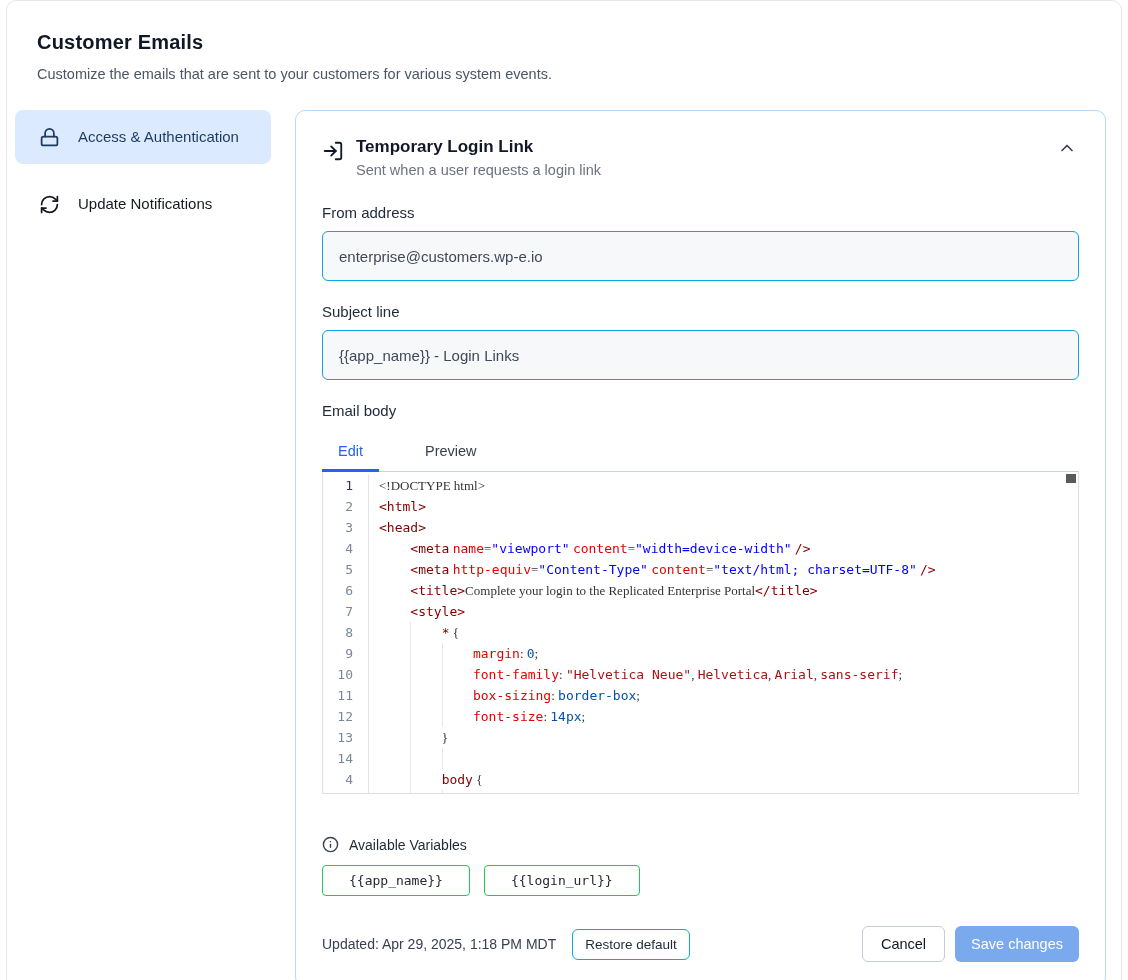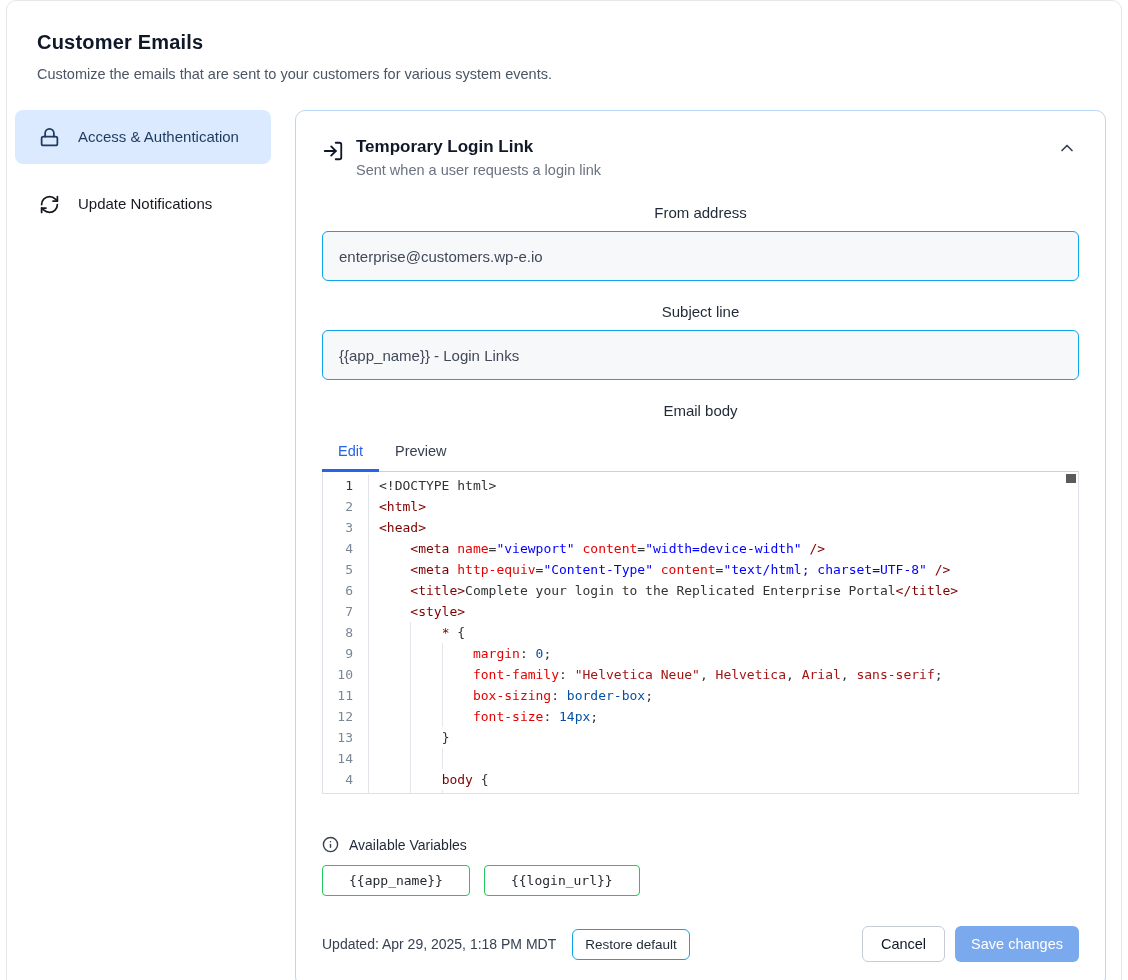--- a/index.html
+++ b/index.html
@@ -45,32 +45,32 @@
     padding: 26px 26px 24px;
   }
   .panel-header { display: flex; align-items: flex-start; }
   .ph-icon { width: 22px; height: 22px; color: #101828; margin-top: 3px; flex-shrink: 0; }
   .ph-text { margin-left: 12px; }
   .ph-title { font-size: 17px; font-weight: 700; color: #101828; }
   .ph-sub { font-size: 14.5px; color: #6b7280; margin-top: 5px; }
   .collapse-btn { margin-left: auto; width: 22px; height: 22px; background: none; border: none; cursor: pointer; color: #374151; padding: 0; }
   .collapse-btn .icon { width: 20px; height: 20px; display: block; }
 
-  .field-label { font-size: 15px; font-weight: 500; color: #1f2937; margin: 22px 0 10px; text-align: center; }
+  .field-label { font-size: 15px; font-weight: 500; color: #1f2937; margin: 22px 0 10px; }
   .field-label.first { margin-top: 26px; }
   .text-input {
     display: block; width: 100%; height: 50px;
     background: #f7f8f9;
     border: 1px solid #0ea5e9; border-radius: 6px;
     padding: 0 16px;
     font-size: 15px; color: #40485a;
     font-family: "Liberation Sans", sans-serif;
   }
 
-  .tabbar { display: flex; margin-top: 14px; }
+  .tabbar { display: flex; margin-top: 14px; gap: 30px; }
   .tab {
     padding: 10px 16px 12px; font-size: 14.5px; font-weight: 500;
     color: #374151; background: none; border: none; cursor: pointer;
     font-family: "Liberation Sans", sans-serif; position: relative; z-index: 2;
   }
   .tab.active { color: #2563eb; }
   .tab.active::after { content: ""; position: absolute; left: 0; right: 0; bottom: -1px; height: 3px; background: #2563eb; }
 
   .editor {
     position: relative; height: 323px; overflow: hidden;
@@ -81,21 +81,21 @@
   }
   .lines { padding-top: 3px; }
   .cm-line { display: flex; height: 21px; }
   .ln {
     width: 46px; flex-shrink: 0; text-align: right; padding-right: 15px;
     color: #7b8794; border-right: 1px solid #e0e3e8;
   }
   .ln.active { color: #2f3a4c; }
   .code { flex: 1; white-space: pre; padding-left: 10px; position: relative; color: #333; }
   .guide { position: absolute; top: 0; bottom: 0; width: 0; border-left: 1px solid #e4e7ec; }
-  .tok-plain { color: #333333; }
+  .tok-plain { color: #333333; font-family: Liberation Serif, serif; }
   .tok-tag   { color: #800000; }
   .tok-sel   { color: #800000; }
   .tok-attr  { color: #e50000; }
   .tok-prop  { color: #e50000; }
   .tok-str   { color: #0000ff; }
   .tok-val   { color: #0451a5; }
   .tok-cstr  { color: #a31515; }
   .scroll-thumb { position: absolute; top: 2px; right: 2px; width: 10px; height: 9px; background: #5a5a5a; }
 
   .avail-row { display: flex; align-items: center; gap: 10px; margin-top: 42px; font-size: 14px; color: #1f2937; }

